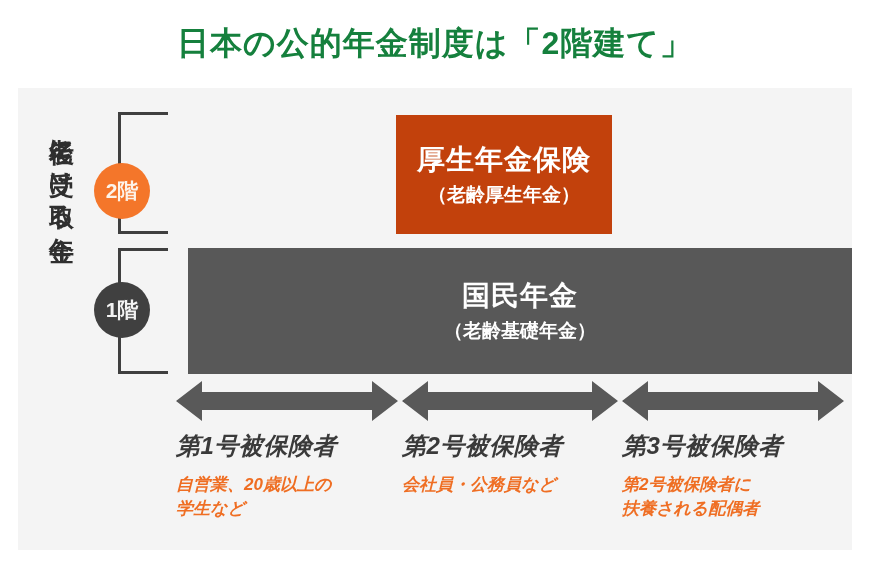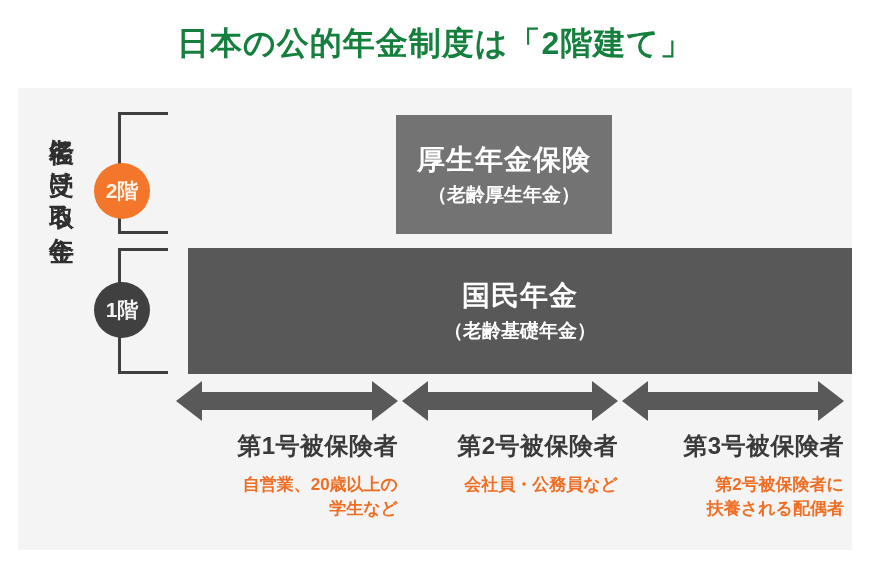--- a/index.html
+++ b/index.html
@@ -119,21 +119,21 @@
     align-items: center;
     justify-content: center;
     color: #ffffff;
     box-sizing: border-box;
   }
   .box-kosei {
     left: 396px;
     top: 115px;
     width: 216px;
     height: 119px;
-    background: #737373;
+    background: #c2410c;
   }
   .box-kokumin {
     left: 188px;
     top: 248px;
     width: 664px;
     height: 126px;
     background: #585858;
   }
   .box-main {
     font-size: 28px;
@@ -157,21 +157,22 @@
   }
   .arrow svg { display: block; }
   .arrow-1 { left: 176px; width: 222px; }
   .arrow-2 { left: 402px; width: 216px; }
   .arrow-3 { left: 622px; width: 222px; }
 
   
   .cat {
     position: absolute;
     top: 432px;
-    text-align: right;
+    text-align: left;
+    font-style: italic;
   }
   .cat-1 { left: 176px; width: 222px; }
   .cat-2 { left: 402px; width: 216px; }
   .cat-3 { left: 622px; width: 222px; }
 
   .cat-title {
     font-size: 24px;
     font-weight: bold;
     color: #3a3a3a;
     letter-spacing: 0.5px;

